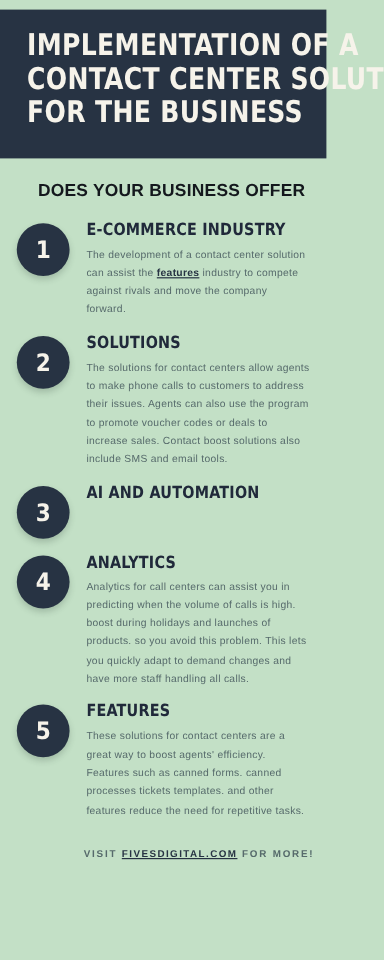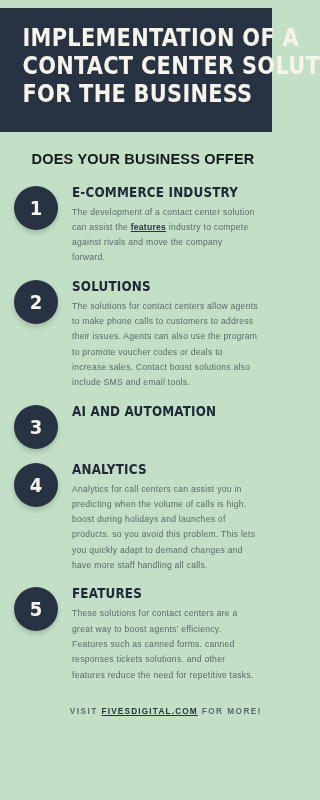--- a/index.html
+++ b/index.html
@@ -149,21 +149,21 @@
       <div class="body">
         <h2 class="item-title">ANALYTICS</h2>
         <p class="item-text"><span>Analytics for call centers can assist you in predicting when the volume of calls is high. boost during holidays and launches of products. so you avoid this problem. This lets you quickly adapt to demand changes and have more staff handling all calls.</span><a class="lnk"></a><span></span></p>
       </div>
     </div>
 
     <div class="item">
       <div class="badge">5</div>
       <div class="body">
         <h2 class="item-title">FEATURES</h2>
-        <p class="item-text"><span>These solutions for contact centers are a great way to boost agents' efficiency. Features such as canned forms. canned responses tickets solutions. and other features reduce the need for repetitive tasks.</span><a class="lnk"></a><span></span></p>
+        <p class="item-text"><span>These solutions for contact centers are a great way to boost agents' efficiency. Features such as canned forms. canned processes tickets templates. and other features reduce the need for repetitive tasks.</span><a class="lnk"></a><span></span></p>
       </div>
     </div>
 
   </div>
 
   <div class="footer"><span>VISIT </span><a class="lnk">FIVESDIGITAL.COM</a><span> FOR MORE!</span></div>
 
 </div>
 
 </body></html>

